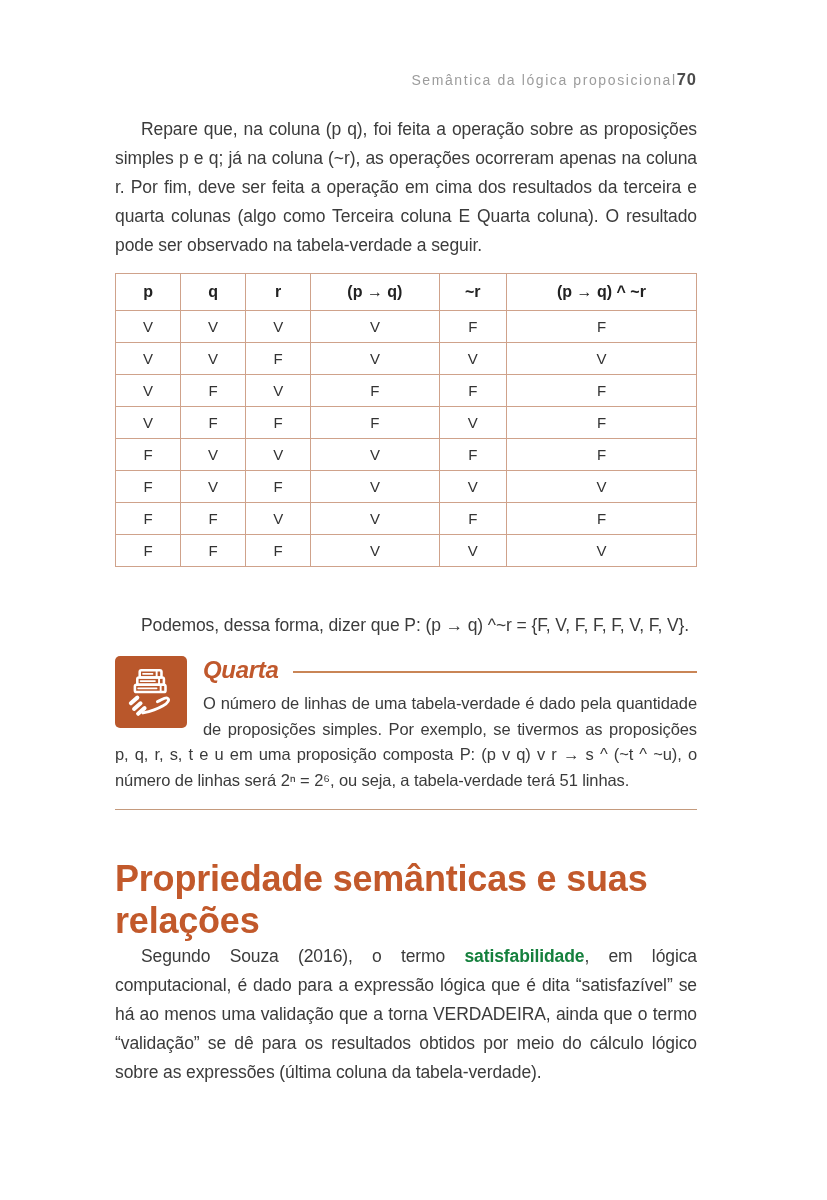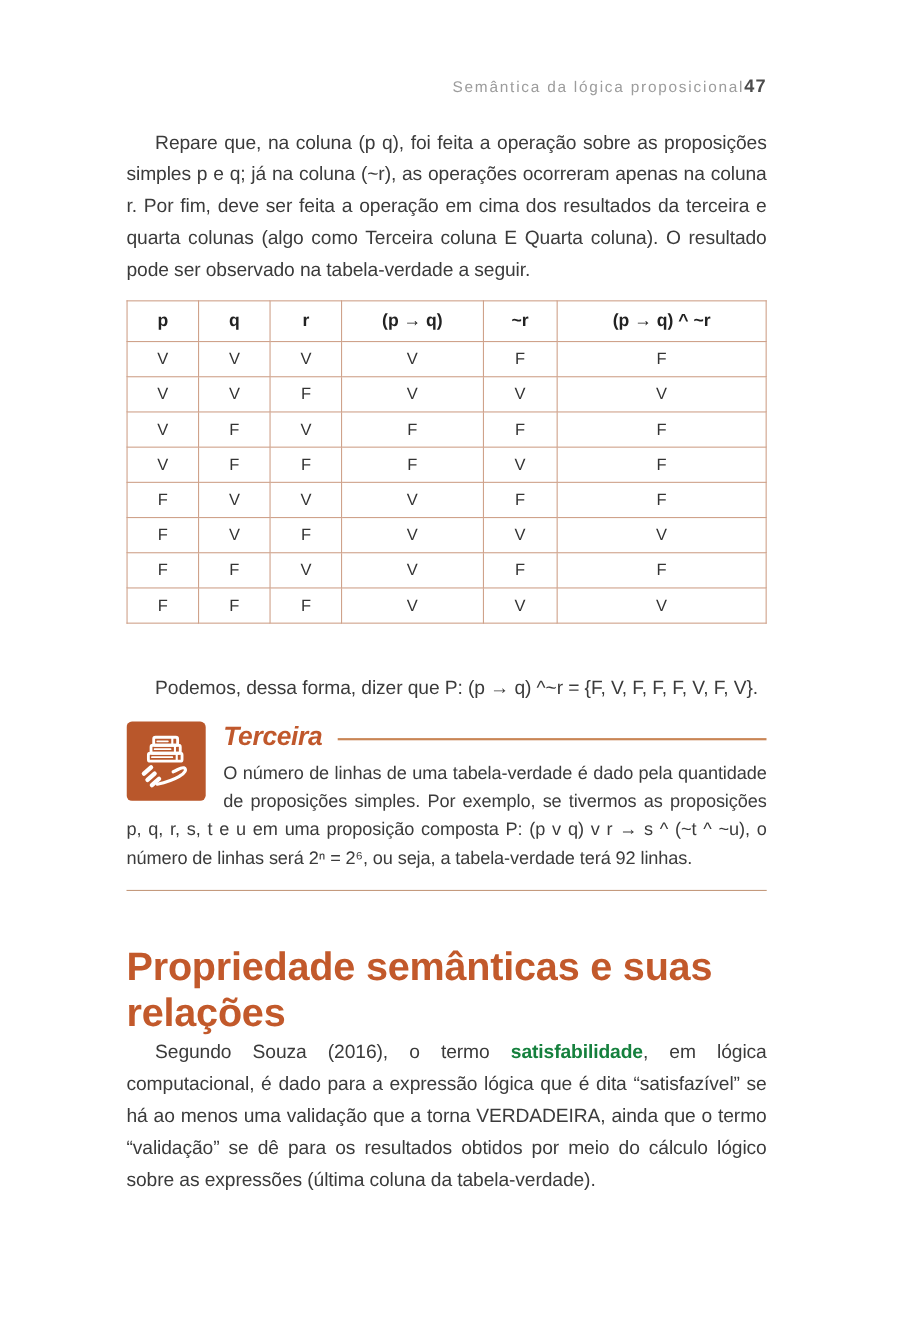--- a/index.html
+++ b/index.html
@@ -42,21 +42,21 @@
   .mt-p1 { margin-top:17px; }
   b.term { font-weight:bold; color:#15803d; }
 </style>
 </head>
 <body>
 
 <div class="page">
 
   <div class="pagehead">
     <span class="head-title">Semântica da lógica proposicional</span>
-    <span class="head-num">47</span>
+    <span class="head-num">70</span>
   </div>
 
   <p class="para indent mt-intro">Repare que, na coluna (p q), foi feita a operação sobre as proposições simples p e q; já na coluna (~r), as operações ocorreram apenas na coluna r. Por fim, deve ser feita a operação em cima dos resultados da terceira e quarta colunas (algo como Terceira coluna E Quarta coluna). O resultado pode ser observado na tabela-verdade a seguir.</p>
 
   <table class="truth">
     <colgroup>
         <col style="width: 11.2%;">
         <col style="width: 11.2%;">
         <col style="width: 11.2%;">
         <col style="width: 22.1%;">
@@ -155,24 +155,24 @@
         <line x1="26" y1="13.5" x2="38" y2="13.5" stroke-width="2"></line>
         <line x1="23" y1="22.5" x2="41" y2="22.5" stroke-width="2"></line>
         <line x1="20" y1="31.5" x2="43" y2="31.5" stroke-width="2"></line>
         <path d="M11 50 L19 43" stroke-width="5"></path>
         <path d="M15 57 L23 50" stroke-width="5"></path>
         <path d="M20 63 L28 56" stroke-width="5"></path>
         <path d="M26 62 C35 60 44 57 51 53 C57 50 60 45 56 43.5 C53 42.5 49 46 44 48" stroke-width="3.6"></path>
       </svg>
     </div>
     <div class="ex-title-row">
-      <span class="ex-title">Terceira</span>
+      <span class="ex-title">Quarta</span>
       <span class="ex-rule"></span>
     </div>
-    <p class="ex-text">O número de linhas de uma tabela-verdade é dado pela quantidade de proposições simples. Por exemplo, se tivermos as proposições p, q, r, s, t e u em uma proposição composta P: (p v q) v r → s ^ (~t ^ ~u), o número de linhas será 2ⁿ = 2⁶, ou seja, a tabela-verdade terá 92 linhas.</p>
+    <p class="ex-text">O número de linhas de uma tabela-verdade é dado pela quantidade de proposições simples. Por exemplo, se tivermos as proposições p, q, r, s, t e u em uma proposição composta P: (p v q) v r → s ^ (~t ^ ~u), o número de linhas será 2ⁿ = 2⁶, ou seja, a tabela-verdade terá 51 linhas.</p>
   </div>
 
   <div class="divider"></div>
 
   <h1 class="section-heading">Propriedade semânticas e suas relações</h1>
 
 
   <p class="para indent"><span>Segundo Souza (2016), o termo </span><b class="term">satisfabilidade</b><span>, em lógica computacional, é dado para a expressão lógica que é dita “satisfazível” se há ao menos uma validação que a torna VERDADEIRA, ainda que o termo “validação” se dê para os resultados obtidos por meio do cálculo lógico sobre as expressões (última coluna da tabela-verdade).</span></p>
 
 </div>

